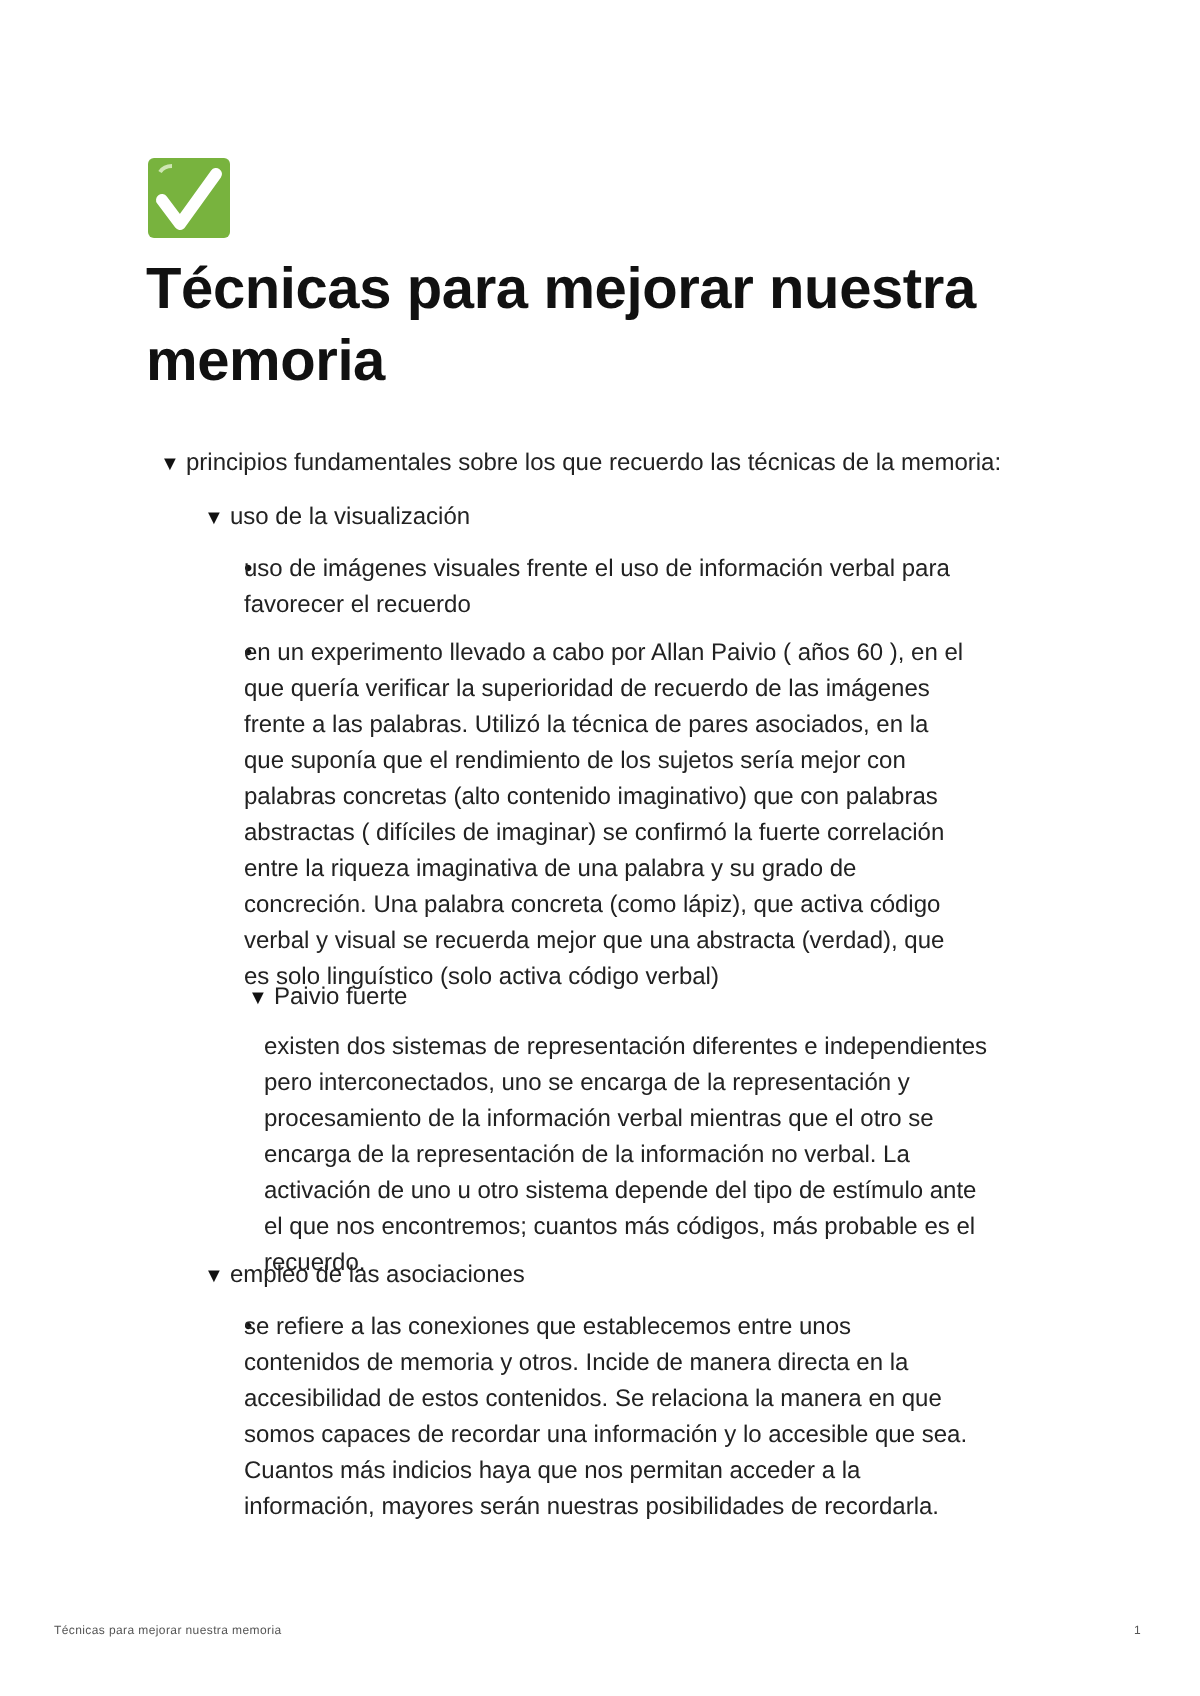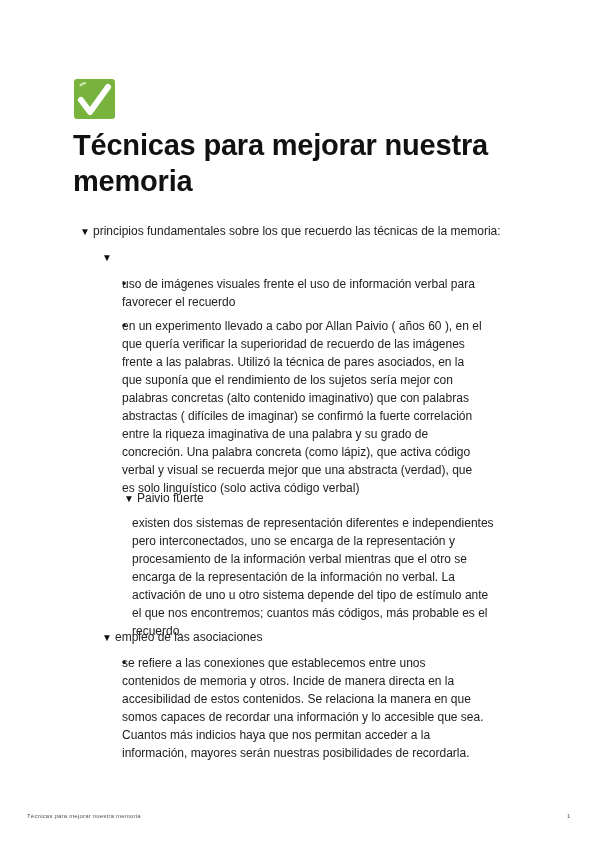--- a/index.html
+++ b/index.html
@@ -122,20 +122,21 @@
 
   <div class="content">
 
     <div class="toggle-row" style="left:80px; top:0px;">
       <span class="tri">▼</span>
       <span>principios fundamentales sobre los que recuerdo las técnicas de la memoria:</span>
     </div>
 
     <div class="toggle-row" style="left:102px; top:27px;">
       <span class="tri">▼</span>
+      <span>uso de la visualización</span>
     </div>
 
     <div class="bullet-row" style="top:53px; height:36px;">
       <span class="bullet-dot">•</span>
       <span class="bullet-text">uso de imágenes visuales frente el uso de información verbal para favorecer el recuerdo</span>
     </div>
 
     <div class="bullet-row" style="top:95px; height:162px;">
       <span class="bullet-dot">•</span>
       <span class="bullet-text">en un experimento llevado a cabo por Allan Paivio ( años 60 ), en el que quería verificar la superioridad de recuerdo de las imágenes frente a las palabras. Utilizó la técnica de pares asociados, en la que suponía que el rendimiento de los sujetos sería mejor con palabras concretas (alto contenido imaginativo) que con palabras abstractas ( difíciles de imaginar) se confirmó la fuerte correlación entre la riqueza imaginativa de una palabra y su grado de concreción. Una palabra concreta (como lápiz), que activa código verbal y visual se recuerda mejor que una abstracta (verdad), que es solo linguístico (solo activa código verbal)</span>

